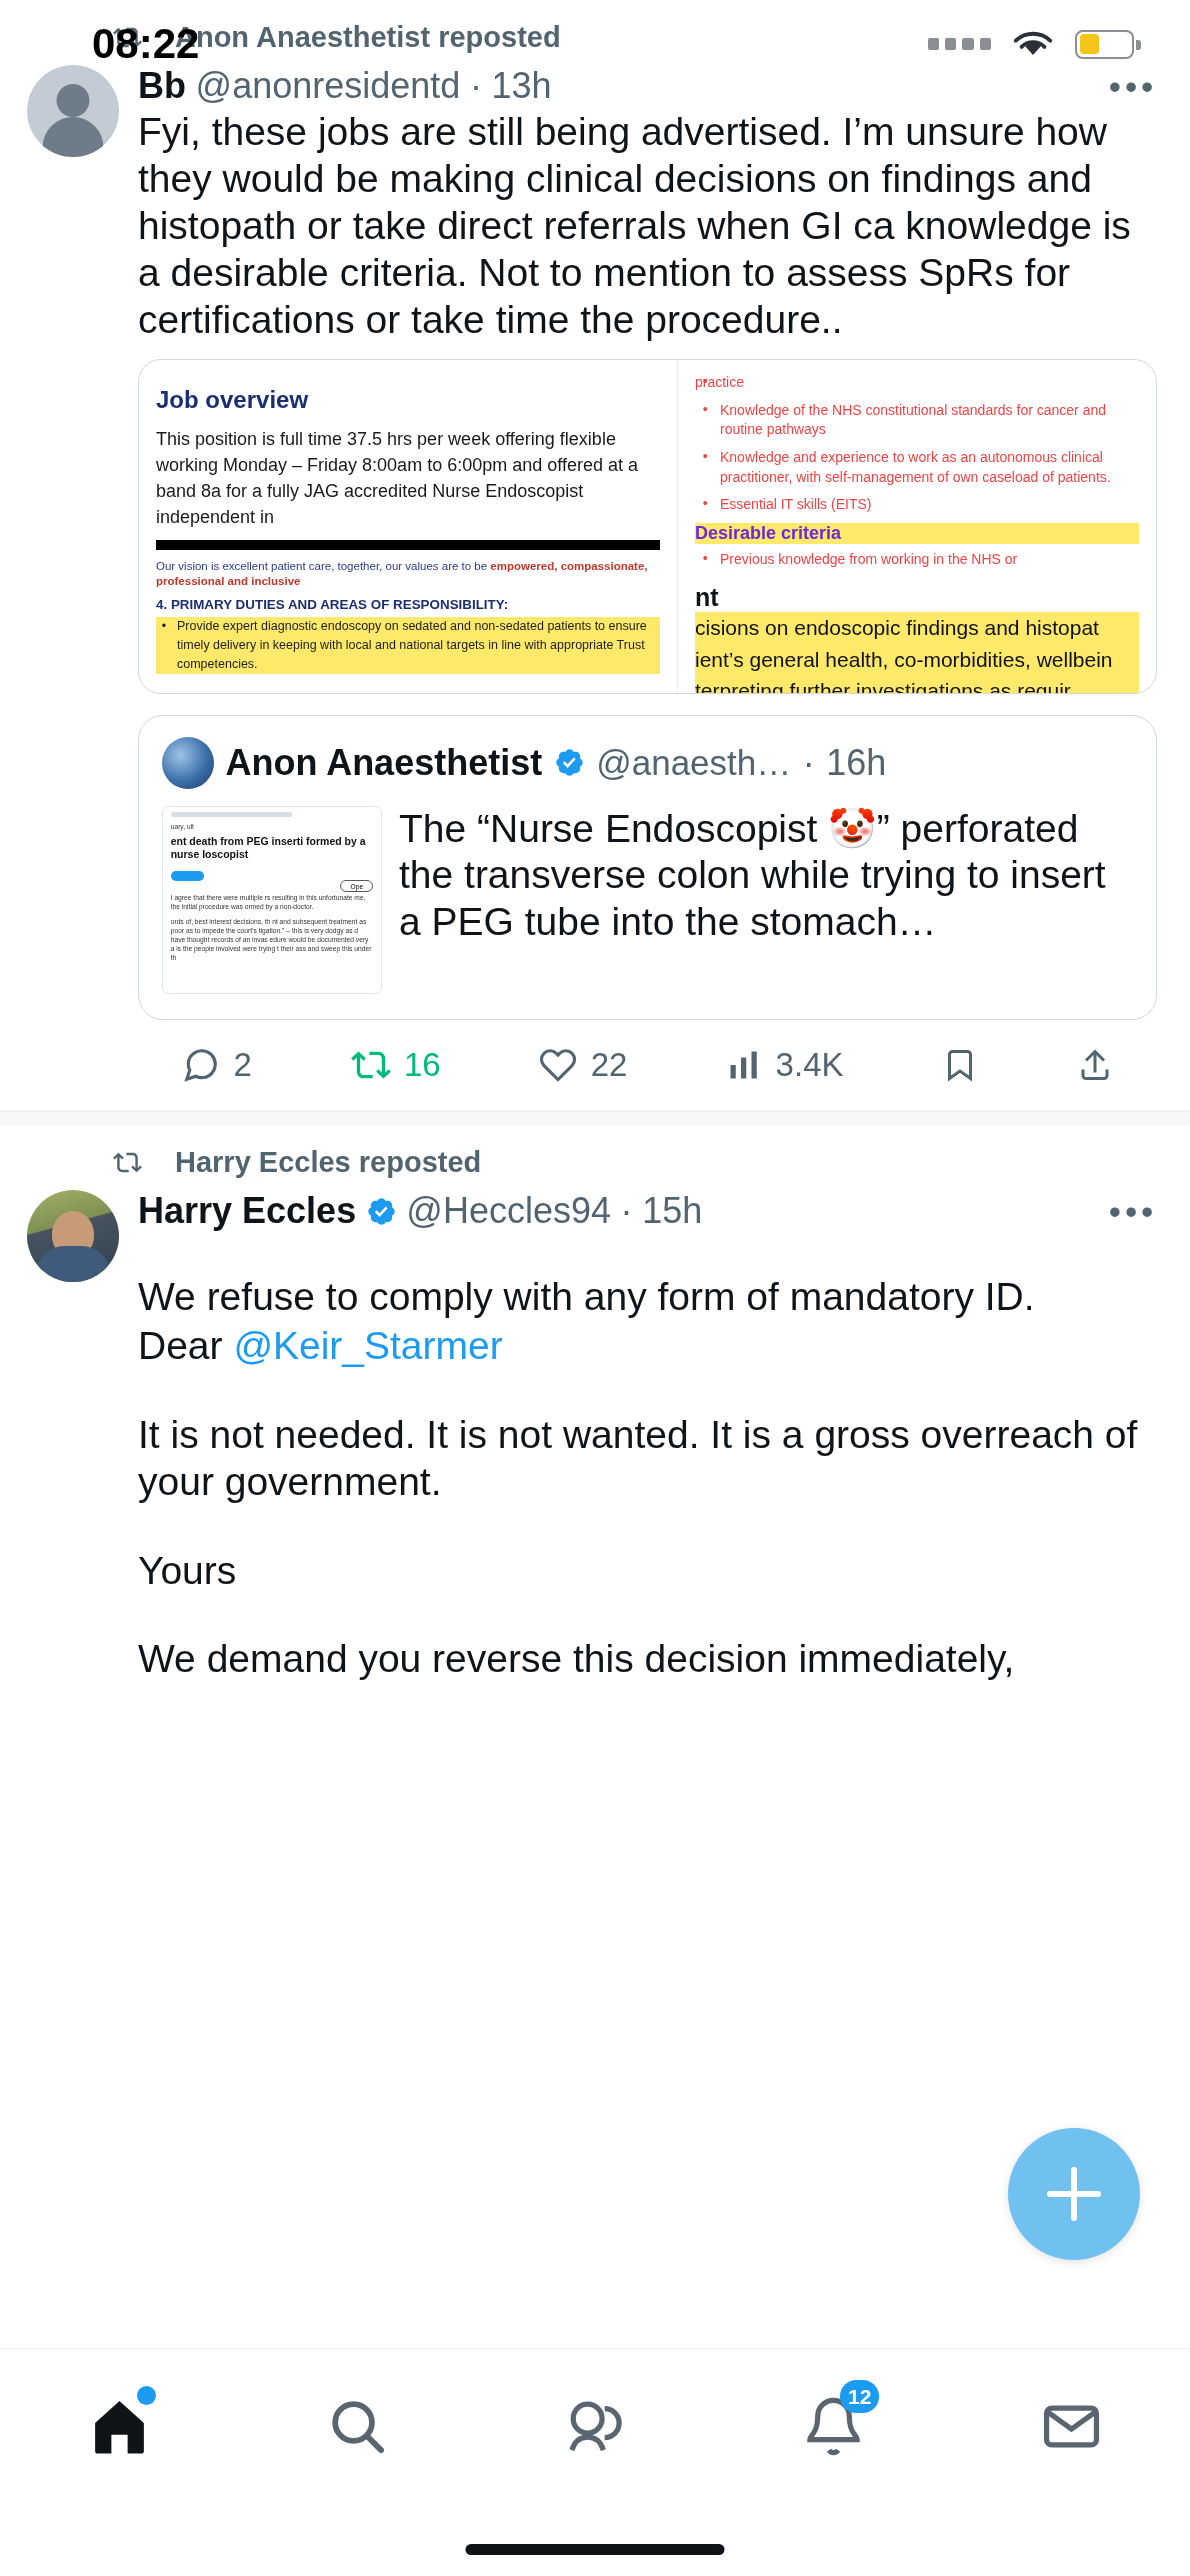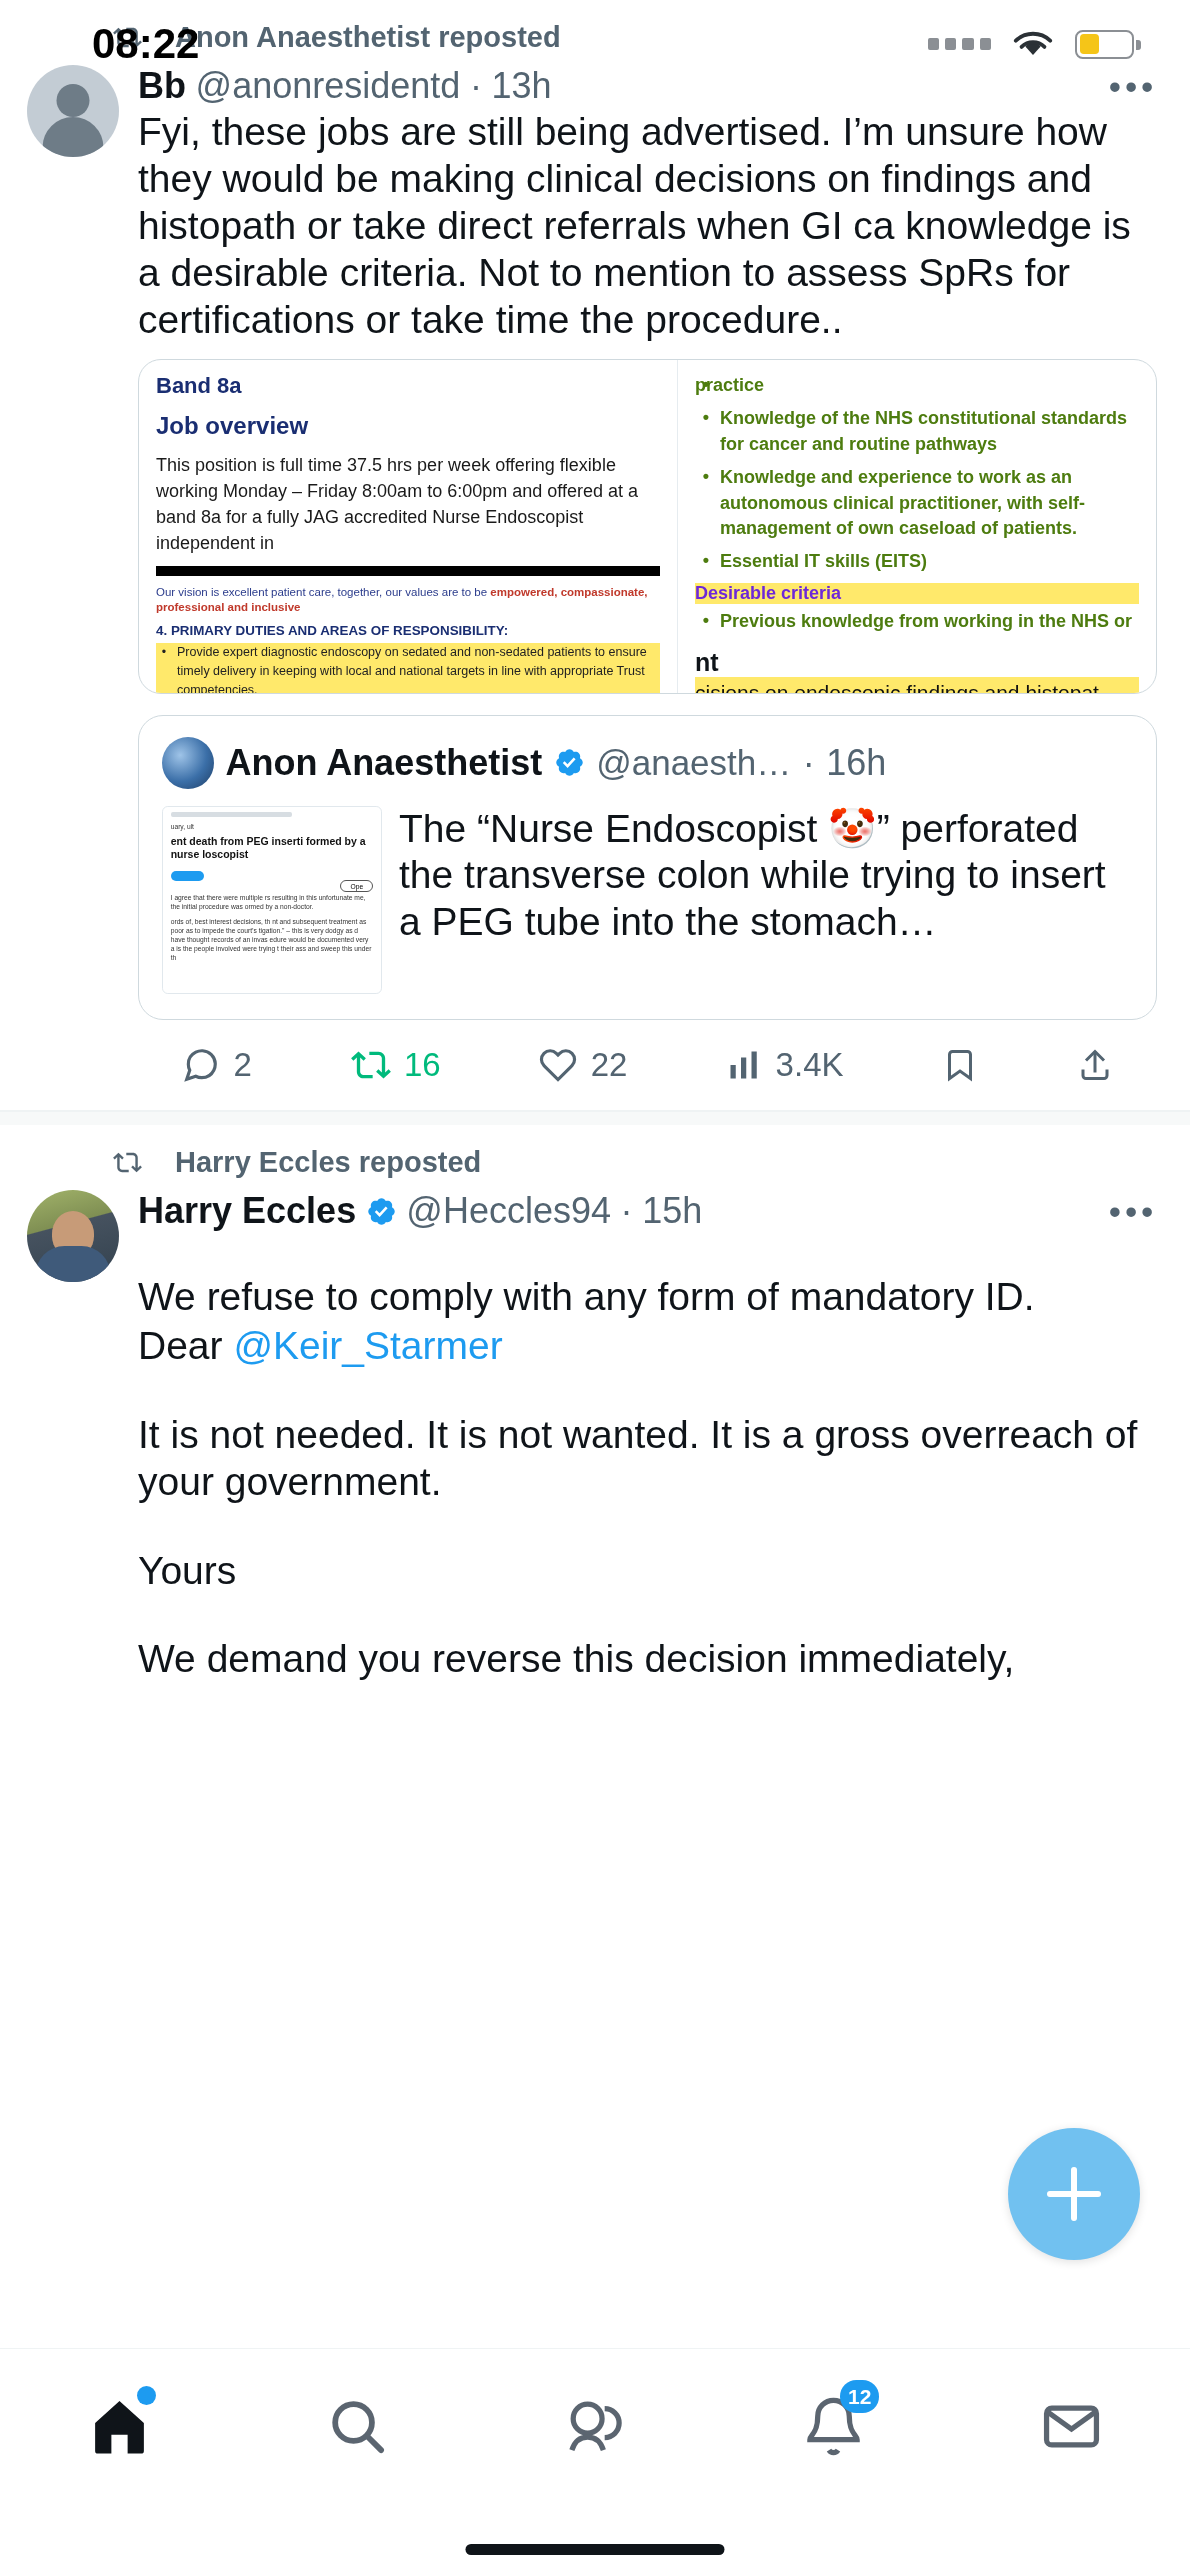--- a/index.html
+++ b/index.html
@@ -97,21 +97,21 @@
   .img-card {
     margin: 15.3px 0 0 0; border: 1px solid #cfd9de; border-radius: 23px; overflow: hidden;
     background: #fff; height: 335px; position: relative;
   }
   .doc-grid { display: flex; height: 100%; }
   .doc-left { width: 53%; border-right: 1px solid #e6ecf0; padding: 13.4px 17px; position: relative; }
   .doc-right { width: 47%; padding: 13.4px 17px; position: relative; }
   .doc-h { color: #1a2e72; font-weight: bold; font-size: 22px; margin-bottom: 9.6px; }
   .doc-h2 { color: #1a2e72; font-weight: bold; font-size: 24px; margin: 13.4px 0 11.5px; }
   .doc-p { font-size: 18px; line-height: 1.45; color: #1a1a1a; }
-  .doc-li { font-size: 18px; line-height: 1.42; color: #4d7c0f; padding-left: 25px; position: relative; margin-bottom: 7.7px; font-weight: bold; }
+  .doc-li { font-size: 14px; line-height: 1.42; color: #ef4444; padding-left: 25px; position: relative; margin-bottom: 7.7px; }
   .doc-li::before { content:"•"; position:absolute; left: 7.7px; top:-1px; }
   .hl { background: #ffe96b; }
   .doc-divider { height: 9.6px; background: #000; margin: 9.6px 0; }
   .doc-banner { font-size: 11.5px; color: #2b3c8c; line-height: 1.3; }
   .doc-banner b { color: #c0392b; }
   .doc-sec { font-size: 13.4px; font-weight: bold; color: #1a2e72; margin: 7.7px 0 5.8px; }
   .doc-tiny { font-size: 12.5px; line-height: 1.5; color: #222; padding-left: 21px; position: relative; margin-bottom: 2.9px;}
   .doc-tiny::before { content:"•"; position:absolute; left: 5.8px; }
   .doc-r-title { font-size: 25px; font-weight: bold; color: #0f1419; }
   .doc-r-para { font-size: 21px; line-height: 1.5; color: #111; }
@@ -239,21 +239,20 @@
           <span class="dot-sep">·</span>
           <span class="time-ago">13h</span>
           <span class="more-dots">•••</span>
         </div>
 
         <div class="tweet-text">Fyi, these jobs are still being advertised. I’m unsure how they would be making clinical decisions on findings and histopath or take direct referrals when GI ca knowledge is a desirable criteria.  Not to mention to assess SpRs for certifications or take time the procedure..</div>
 
         <div class="img-card">
           <div class="doc-grid">
             <div class="doc-left">
-              <div class="doc-h">Band 8a</div>
               <div class="doc-h2">Job overview</div>
               <div class="doc-p">This position is full time 37.5 hrs per week offering flexible working Monday – Friday 8:00am to 6:00pm and offered at a band 8a for a fully JAG accredited Nurse Endoscopist independent in</div>
               <div class="doc-divider"></div>
               <div class="doc-banner">
                 <span>Our vision is excellent patient care, together, our values are to be </span><b>empowered, compassionate, professional and inclusive</b>
               </div>
               <div class="doc-sec">4.  PRIMARY DUTIES AND AREAS OF RESPONSIBILITY:</div>
               <div class="doc-tiny hl">Provide expert diagnostic endoscopy on sedated and non-sedated patients to ensure timely delivery in keeping with local and national targets in line with appropriate Trust competencies.</div>
 
             </div>

